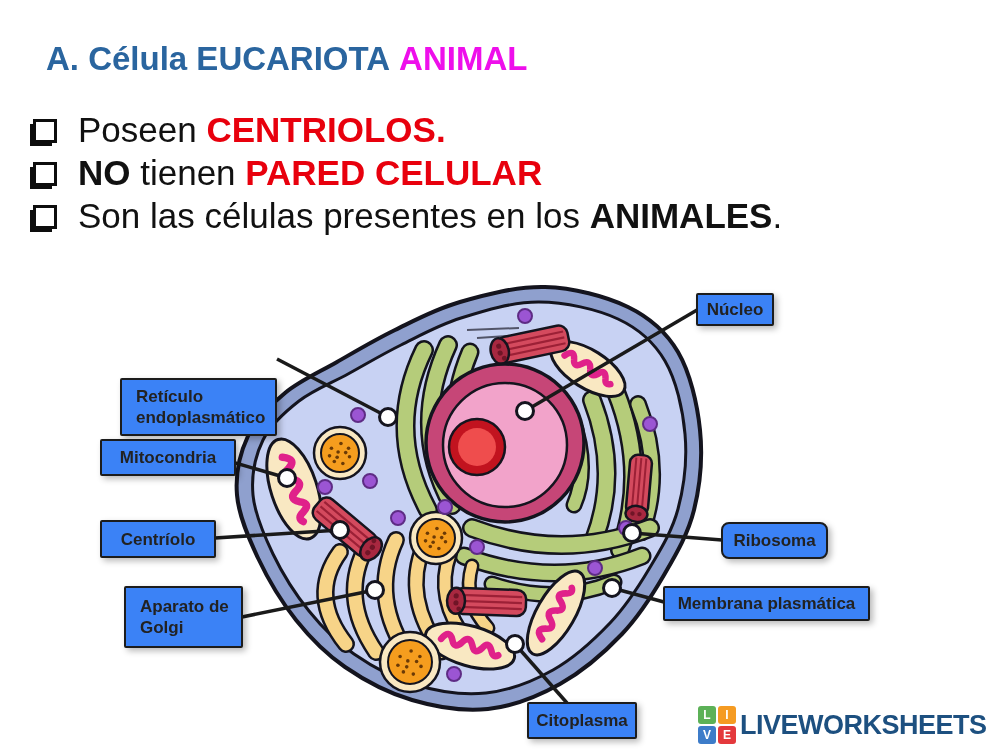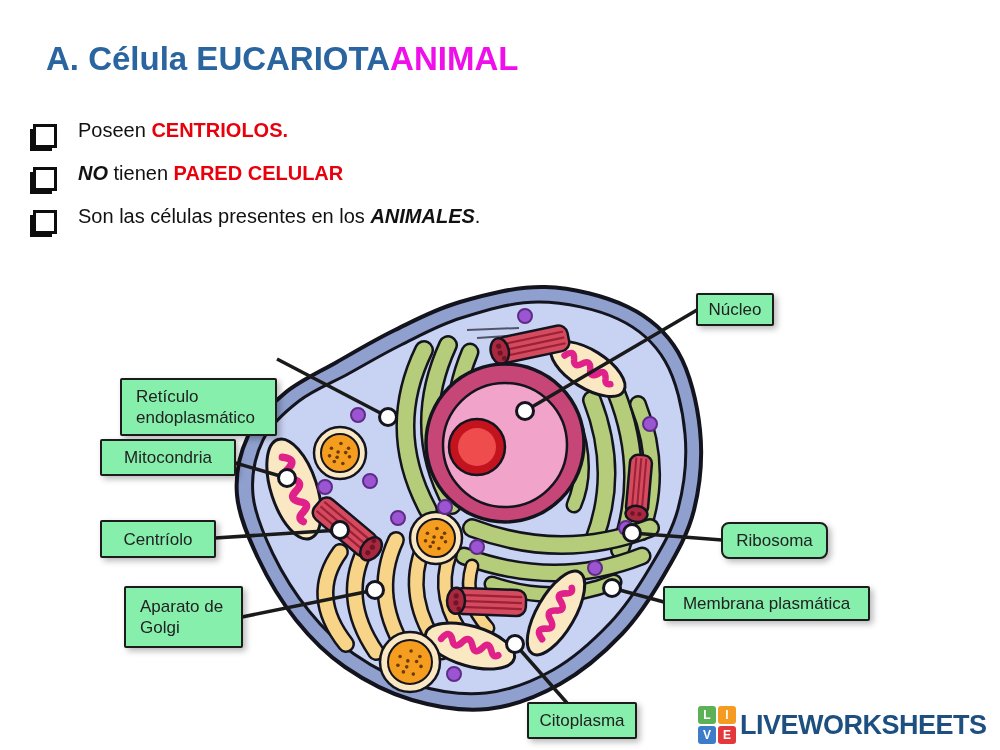--- a/index.html
+++ b/index.html
@@ -1,36 +1,36 @@
 <!DOCTYPE html>
 <html style="--title-blue: #2a659f; --title-magenta: #ee0feb; --red: #e8000d; --navy: #1d5080;"><head>
 <meta charset="utf-8">
 <style>
   html,body{margin:0;padding:0;background:#fff;}
   .stage{position:relative;width:1000px;height:750px;background:#ffffff;overflow:hidden;
          font-family:"Liberation Sans",sans-serif;}
   
   .title{position:absolute;left:46px;top:40px;font-size:33px;font-weight:bold;white-space:nowrap;}
   .t-blue{color:var(--title-blue,#2a659f);}
-  .t-magenta{color:var(--title-magenta,#ef10ef);text-align:center;}
+  .t-magenta{color:var(--title-magenta,#ef10ef);margin-left:9px;text-align:center;}
   
   #bullets{position:absolute;left:30px;top:112px;}
-  .bullet-line{display:flex;align-items:flex-end;margin-bottom:7px;font-size:20px;
+  .bullet-line{display:flex;align-items:flex-start;margin-bottom:7px;font-size:35px;
                color:#111;line-height:36px;white-space:nowrap;}
   .bullet-glyph{width:18px;height:18px;border:3px solid #0d0d0d;background:#fff;
                 box-shadow:-4px 4px 0 -1px #0d0d0d;margin:7px 21px 0 3px;flex:none;}
   .seg-normal{font-weight:normal;}
-  .seg-bold{font-weight:bold;font-style:italic;}
+  .seg-bold{font-weight:bold;}
   .seg-red{font-weight:bold;color:var(--red,#e8000d);}
   
   svg.cell{position:absolute;left:0;top:0;}
-  .callout{position:absolute;box-sizing:border-box;background:#86efac;border:2px solid #1c1c1c;
+  .callout{position:absolute;box-sizing:border-box;background:#3b82f6;border:2px solid #1c1c1c;
            border-radius:2px;box-shadow:3px 3px 6px rgba(0,0,0,.28);font-size:17px;color:#222;
            display:flex;align-items:center;justify-content:center;text-align:center;
-           line-height:21px;padding:2px 6px;}
+           line-height:21px;padding:2px 6px;font-weight:bold;}
   .callout.leftalign{justify-content:flex-start;text-align:left;padding-left:14px;}
   
   #footer{position:absolute;left:698px;top:706px;display:flex;align-items:center;gap:4px;}
   .logo-grid{display:grid;grid-template-columns:18px 18px;grid-auto-rows:18px;gap:2px;}
   .logo-sq{display:flex;align-items:center;justify-content:center;color:#fff;font-size:12px;
            font-weight:bold;border-radius:3px;}
   .logo-text{font-size:27px;font-weight:bold;color:var(--navy,#1d5080);letter-spacing:-0.5px;}
 </style>
 </head>
 <body>

